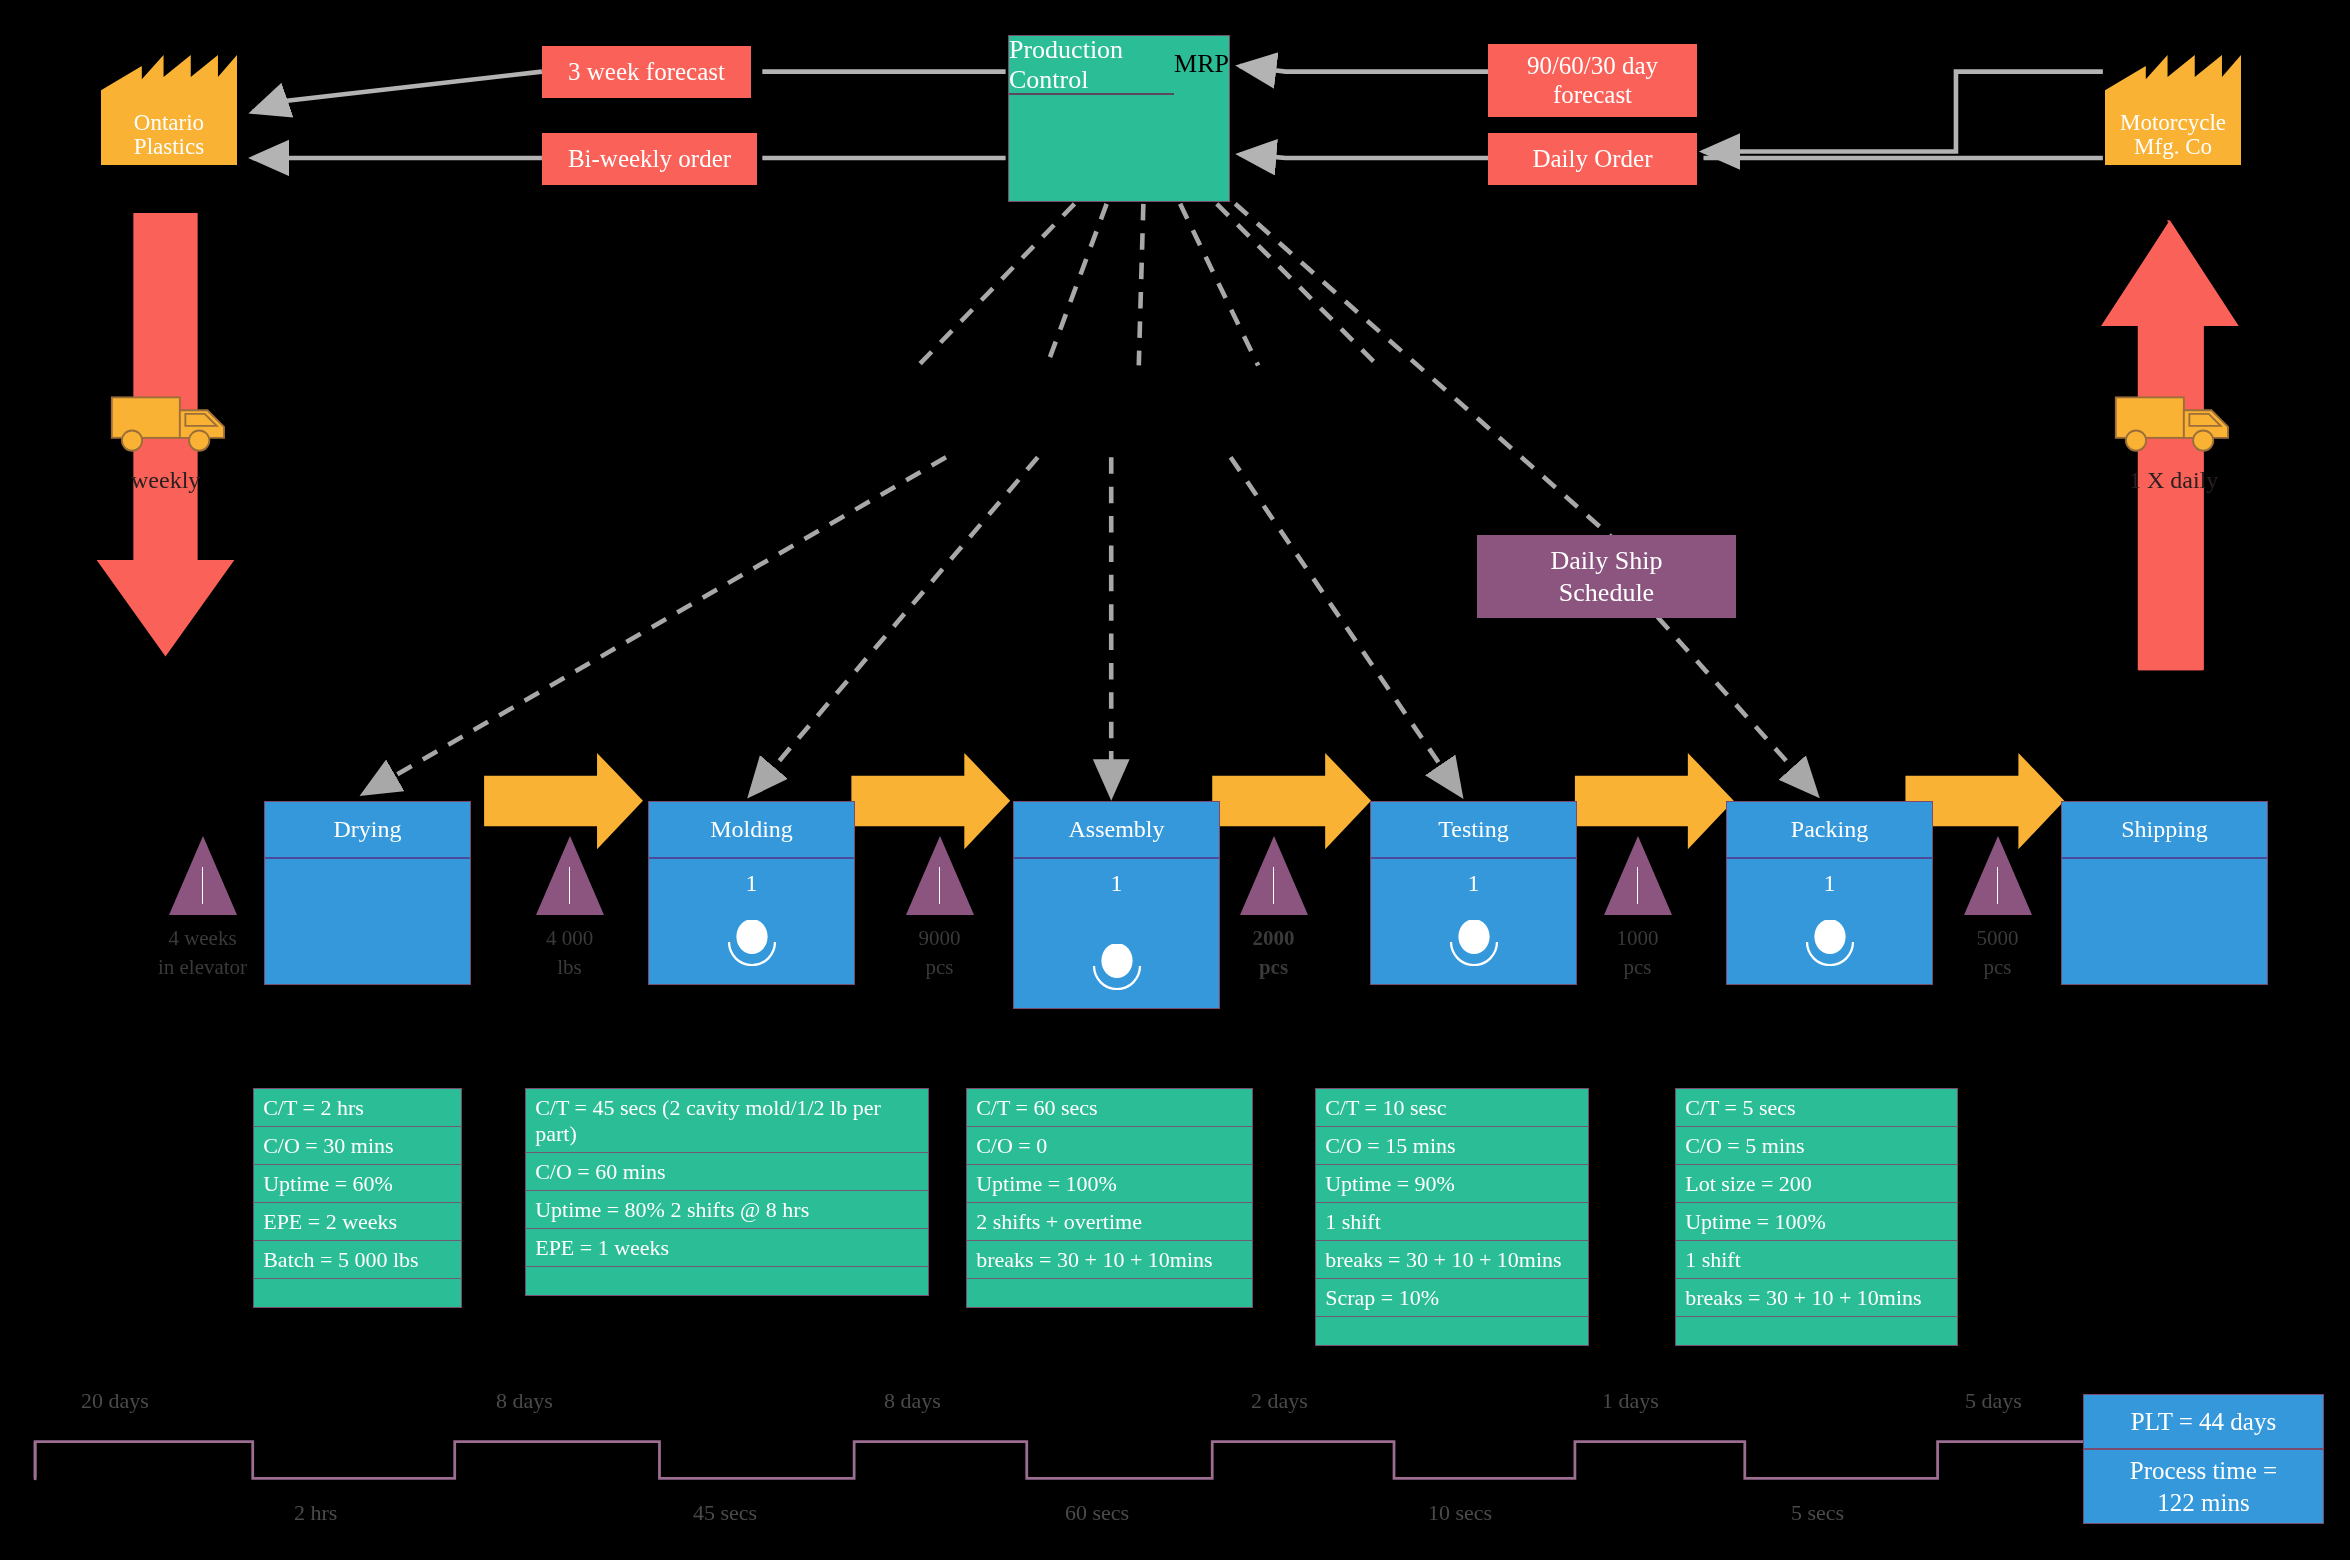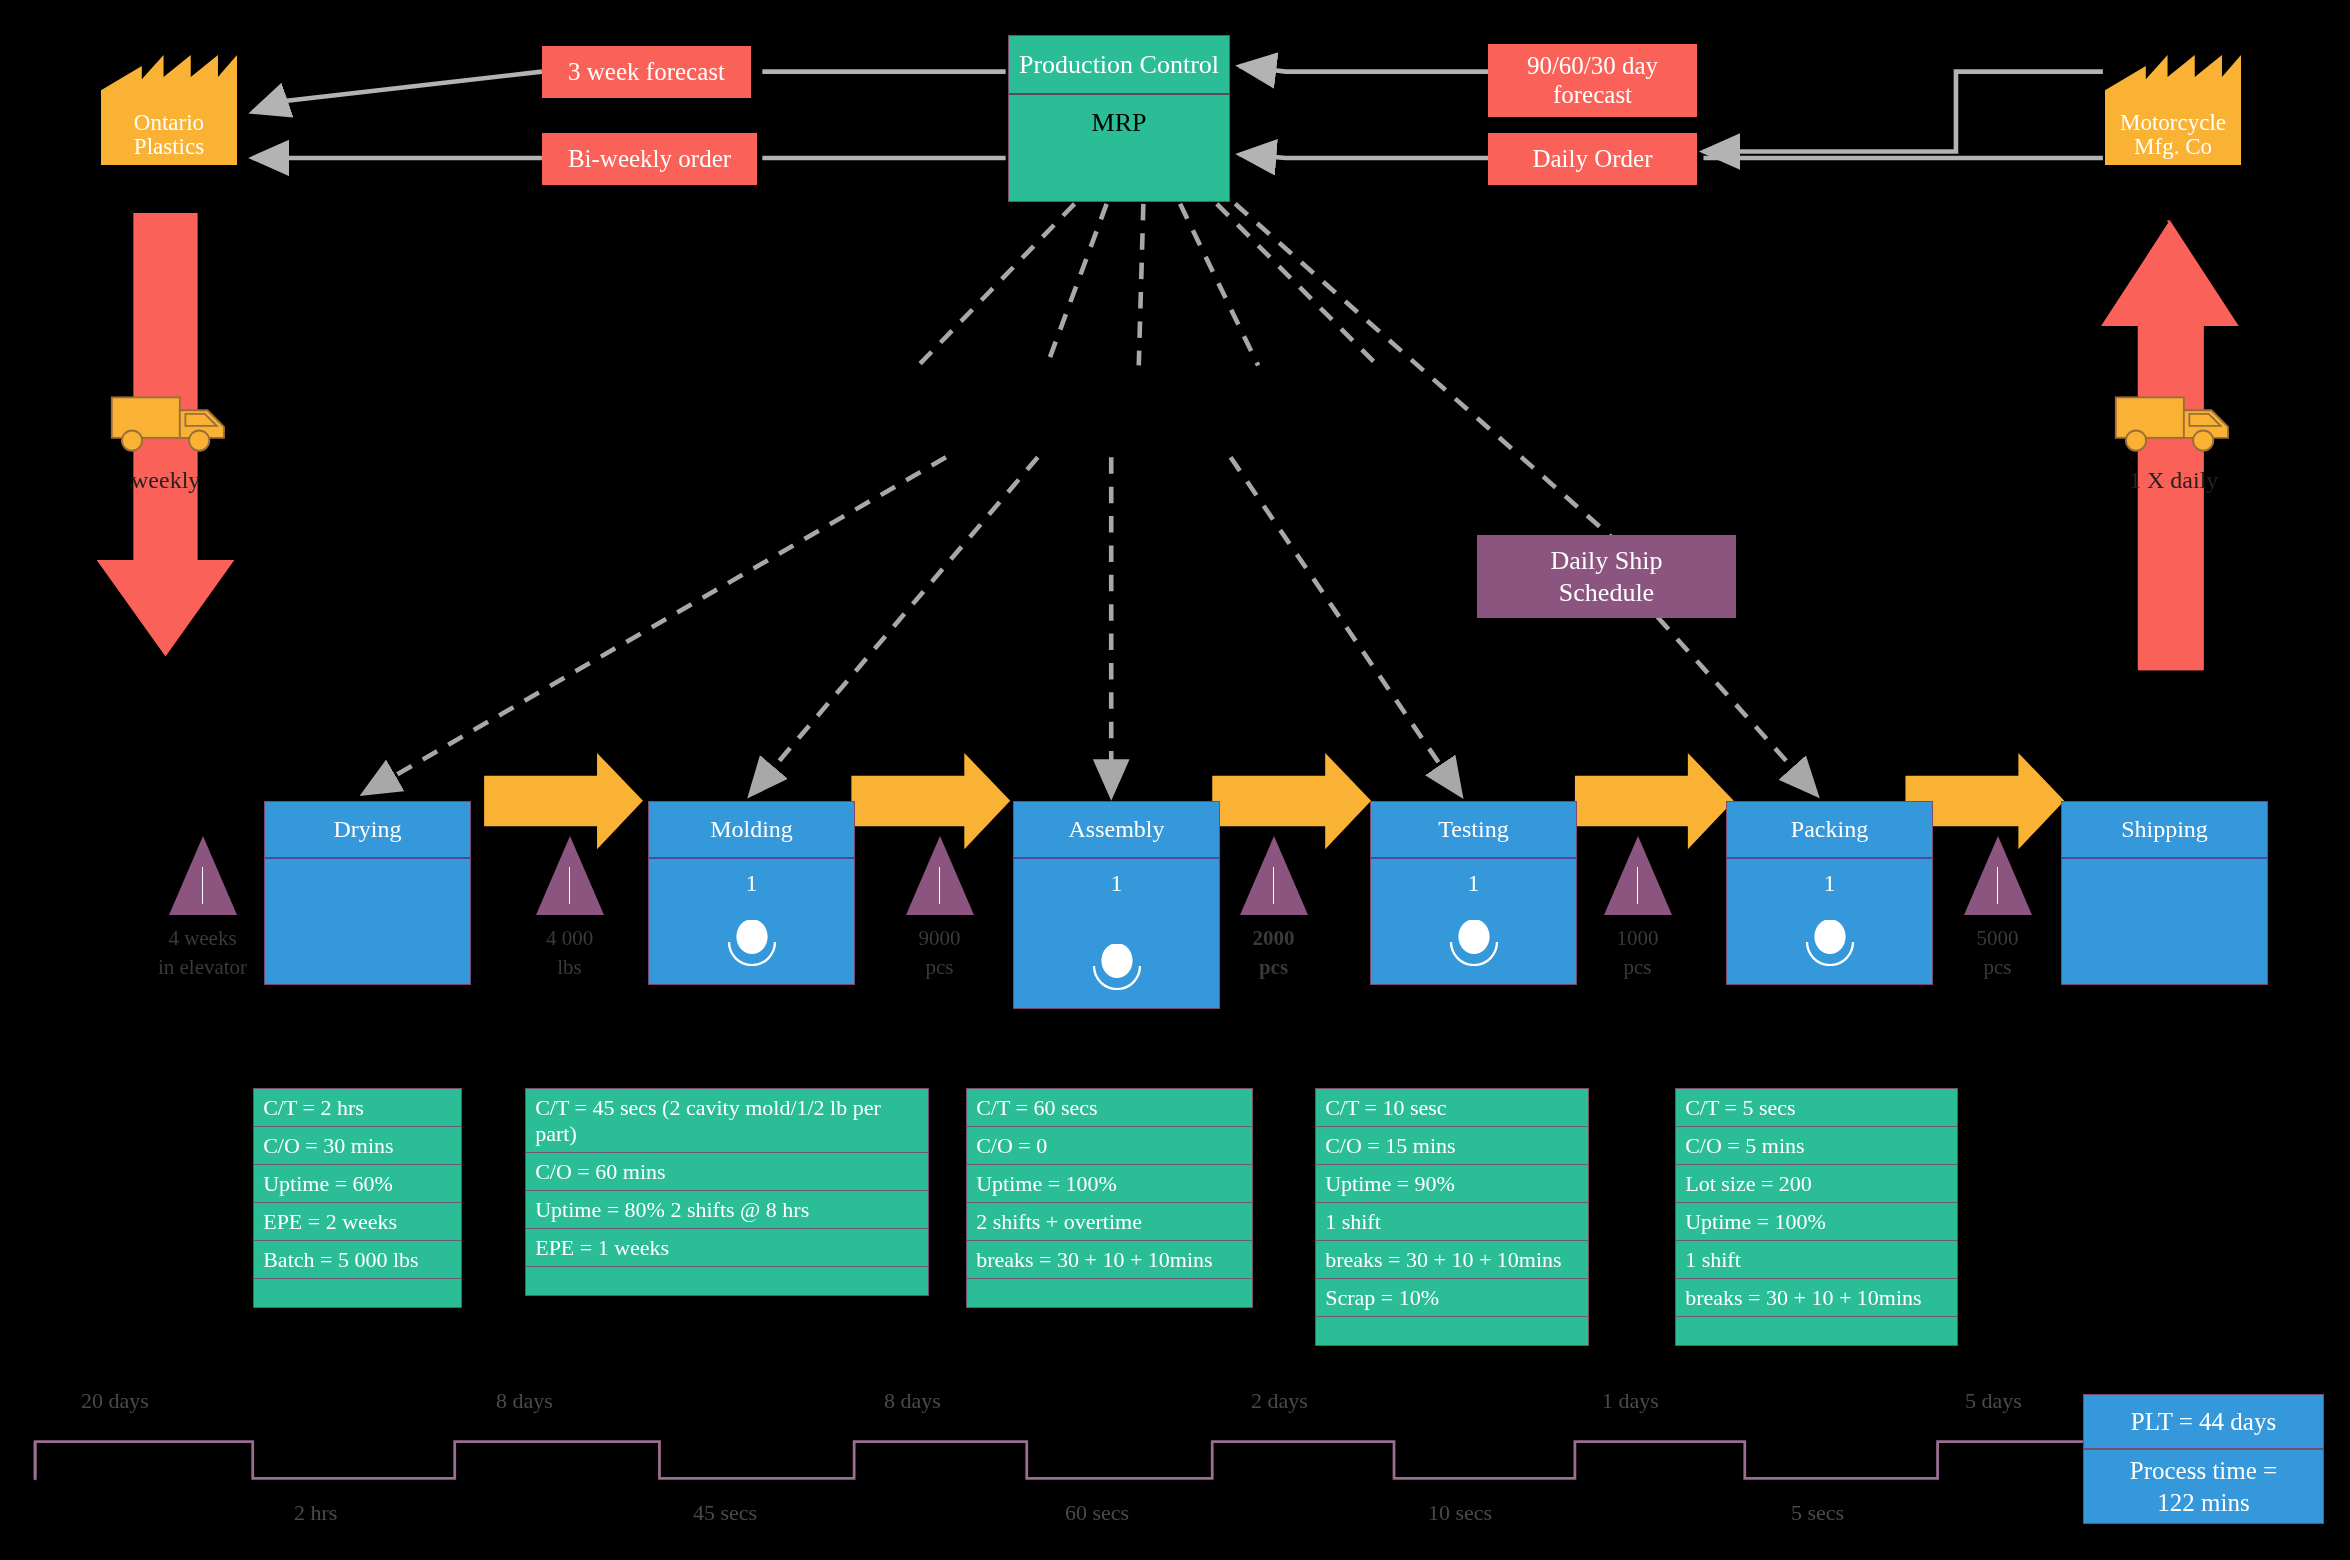--- a/index.html
+++ b/index.html
@@ -38,21 +38,21 @@
     color: #FFFFFF;
     display: flex; align-items: center; justify-content: center;
     text-align: center;
     font-size: 25px; line-height: 1.15;
   }
 
   
   .pc-box {
     background: #2BBD95;
     border: 1.8px solid #7A4B6E;
-    display: flex; flex-direction: column;
+    display: flex; flex-direction: row;
   }
   .pc-top {
     height: 59px; display:flex; align-items:center; justify-content:center;
     border-bottom: 2.8px solid #5E4560;
     color: #FFFFFF; font-size: 26px;
   }
   .pc-bottom {
     flex: 1; display:flex; align-items:flex-start; justify-content:center;
     padding-top: 13px; color: #000000; font-size: 26px;
   }

